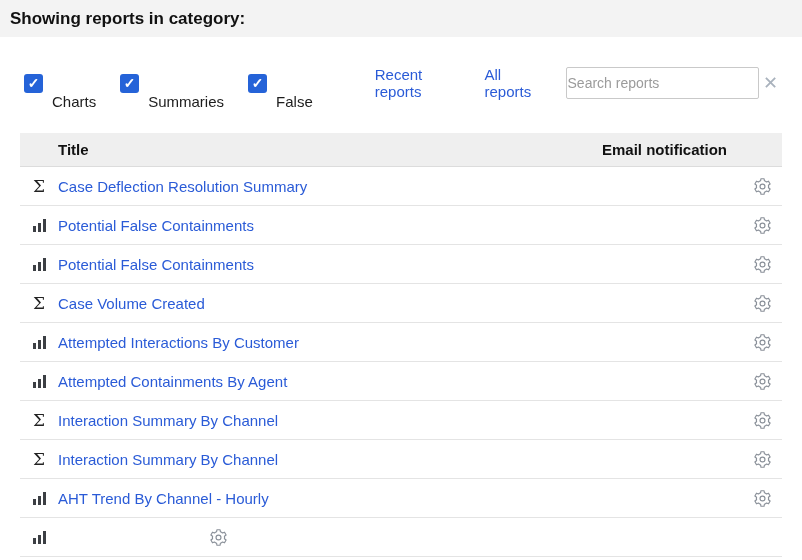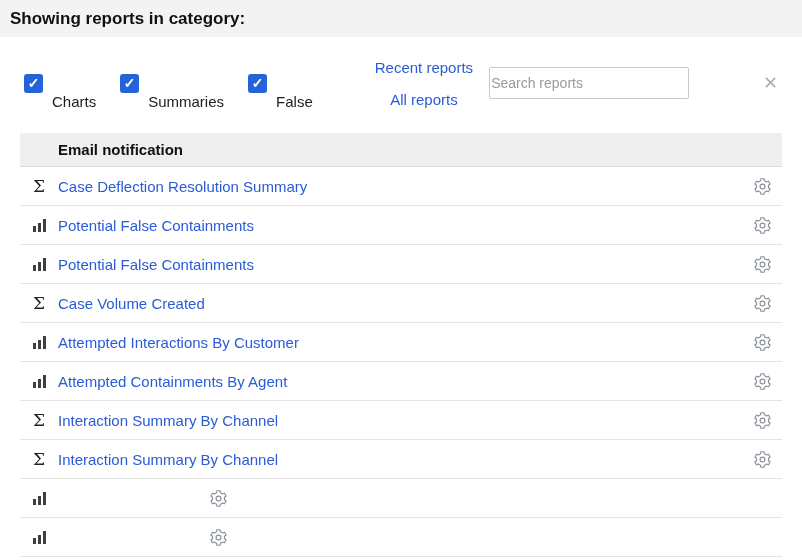--- a/index.html
+++ b/index.html
@@ -24,21 +24,21 @@
   .filter-row{
     display:flex;align-items:center;margin:30px 20px 0 24px;height:32px;
   }
   .checkbox-group{display:flex;align-items:center;gap:9px;margin-right:24px;cursor:pointer;}
   .checkbox{
     width:19px;height:19px;background:var(--checkbox);border-radius:3px;
     display:flex;align-items:center;justify-content:center;flex:0 0 auto;
   }
   .checkbox .check{color:#fff;font-size:14px;line-height:1;font-weight:bold;}
   .checkbox-label{font-size:15px;color:#1d1d1d;margin-top:36px;}
-  .links{display:flex;align-items:center;gap:15px;margin-left:38px;flex-direction:column;}
+  .links{display:flex;align-items:center;gap:15px;margin-left:38px;}
   .text-link{color:var(--link);font-size:15px;text-decoration:none;cursor:pointer;}
   .search-box{
     margin-left:16px;width:200px;height:32px;border:1px solid #c9c9c9;border-radius:2px;
     padding:0 1px;font-size:14px;font-family:"Liberation Sans", sans-serif;color:#333;outline:none;
   }
   .search-box::placeholder{color:#9b9b9b;}
   .close-x{
     margin-left:auto;color:#a9b2bd;font-size:18px;cursor:pointer;line-height:1;
     padding:2px 4px;
   }
@@ -104,20 +104,21 @@
   </div>
 
   <input class="search-box" type="text" placeholder="Search reports" style="">
 
   <span class="close-x">✕</span>
 </div>
 
 <div class="report-table">
   <div class="t-row t-header">
     <div class="cell icon-cell"></div>
+    <div class="cell title-cell">Title</div>
     <div class="cell email-cell">Email notification</div>
     <div class="cell gear-cell"></div>
   </div>
   <div id="table-body">
   <div class="t-row report-row type-summary">
     <div class="cell icon-cell">
       <span class="sigma-icon">Σ</span>
 
     </div>
     <div class="cell title-cell">
@@ -285,20 +286,23 @@
 
   <div class="t-row report-row type-chart">
     <div class="cell icon-cell">
 
       <span class="bar-icon">
             <i></i>
             <i></i>
             <i></i>
           </span>
     </div>
+    <div class="cell title-cell">
+      <a class="report-link" href="#">AHT Trend By Channel - Hourly</a>
+    </div>
     <div class="cell email-cell"></div>
     <div class="cell gear-cell">
       <span class="gear">
         <svg viewBox="0 0 24 24" width="19" height="19" fill="none" stroke="#8a9099" stroke-width="1.5" stroke-linejoin="round">
           <circle cx="12" cy="12" r="3.1"></circle>
           <path d="M19.5 13.6a7.8 7.8 0 0 0 0-3.2l2.1-1.6-2-3.5-2.5 1a7.8 7.8 0 0 0-2.7-1.6L14 2.2h-4l-.4 2.5a7.8 7.8 0 0 0-2.7 1.6l-2.5-1-2 3.5 2.1 1.6a7.8 7.8 0 0 0 0 3.2l-2.1 1.6 2 3.5 2.5-1a7.8 7.8 0 0 0 2.7 1.6l.4 2.5h4l.4-2.5a7.8 7.8 0 0 0 2.7-1.6l2.5 1 2-3.5z"></path>
         </svg>
       </span>
     </div>
   </div>

